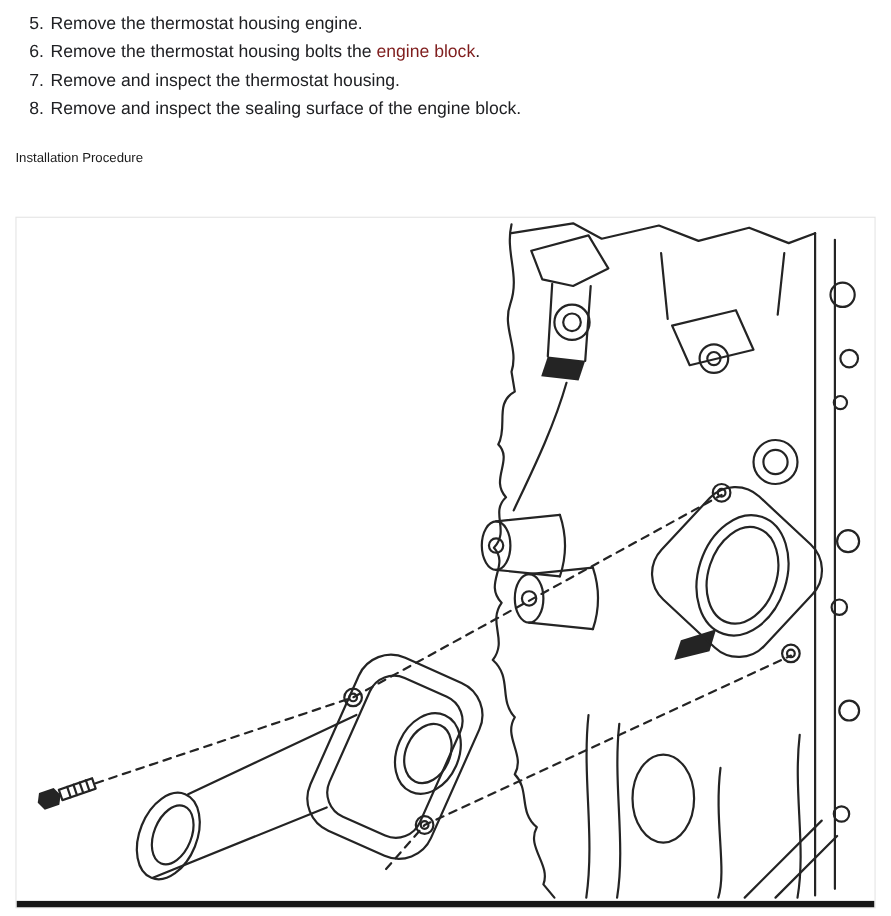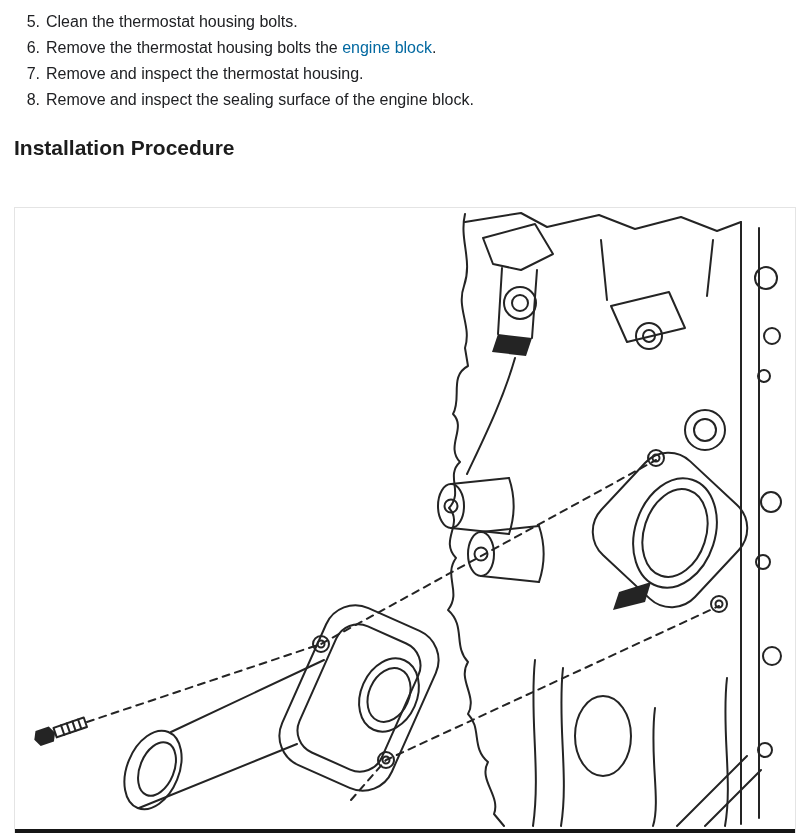--- a/index.html
+++ b/index.html
@@ -1,35 +1,35 @@
 <!DOCTYPE html>
 <html><head>
 <meta charset="utf-8">
 <style>
   html,body{margin:0;padding:0;background:#ffffff;}
   body{width:810px;font-family:"Liberation Sans",sans-serif;color:#202124;-webkit-font-smoothing:antialiased;}
   .page{padding:9px 14px 0;}
   .steps{padding-left:8px;}
   .step{display:flex;font-size:16px;line-height:26px;}
   .step-num{min-width:18px;margin-right:6px;text-align:right;}
-  .link{color:#0369a1;text-decoration:none;cursor:pointer;}
-  .heading{font-size:21px;font-weight:700;margin:23px 0 4px;color:#1c1c1c;}
+  .link{color:#7f1d1d;text-decoration:none;cursor:pointer;}
+  .heading{font-size:12px;font-weight:400;margin:23px 0 4px;color:#1c1c1c;}
   .figure{margin-top:47px;width:780px;height:627px;border:1px solid #e4e4e4;position:relative;background:#fff;overflow:hidden;}
   .figure svg{display:block;}
   .figure-bottom-bar{position:absolute;left:0;bottom:0;width:100%;height:6px;background:#161616;}
 </style>
 </head>
 <body>
 
 <div class="page">
 
   <div class="steps">
     <div class="step">
       <span class="step-num">5.</span>
-      <span class="step-text">Clean the thermostat housing bolts.</span>
+      <span class="step-text">Remove the thermostat housing engine.</span>
     </div>
     <div class="step">
       <span class="step-num">6.</span>
       <span class="step-text"><span>Remove the thermostat housing bolts the </span><a href="#" class="link">engine block</a><span>.</span></span>
     </div>
     <div class="step">
       <span class="step-num">7.</span>
       <span class="step-text">Remove and inspect the thermostat housing.</span>
     </div>
     <div class="step">

